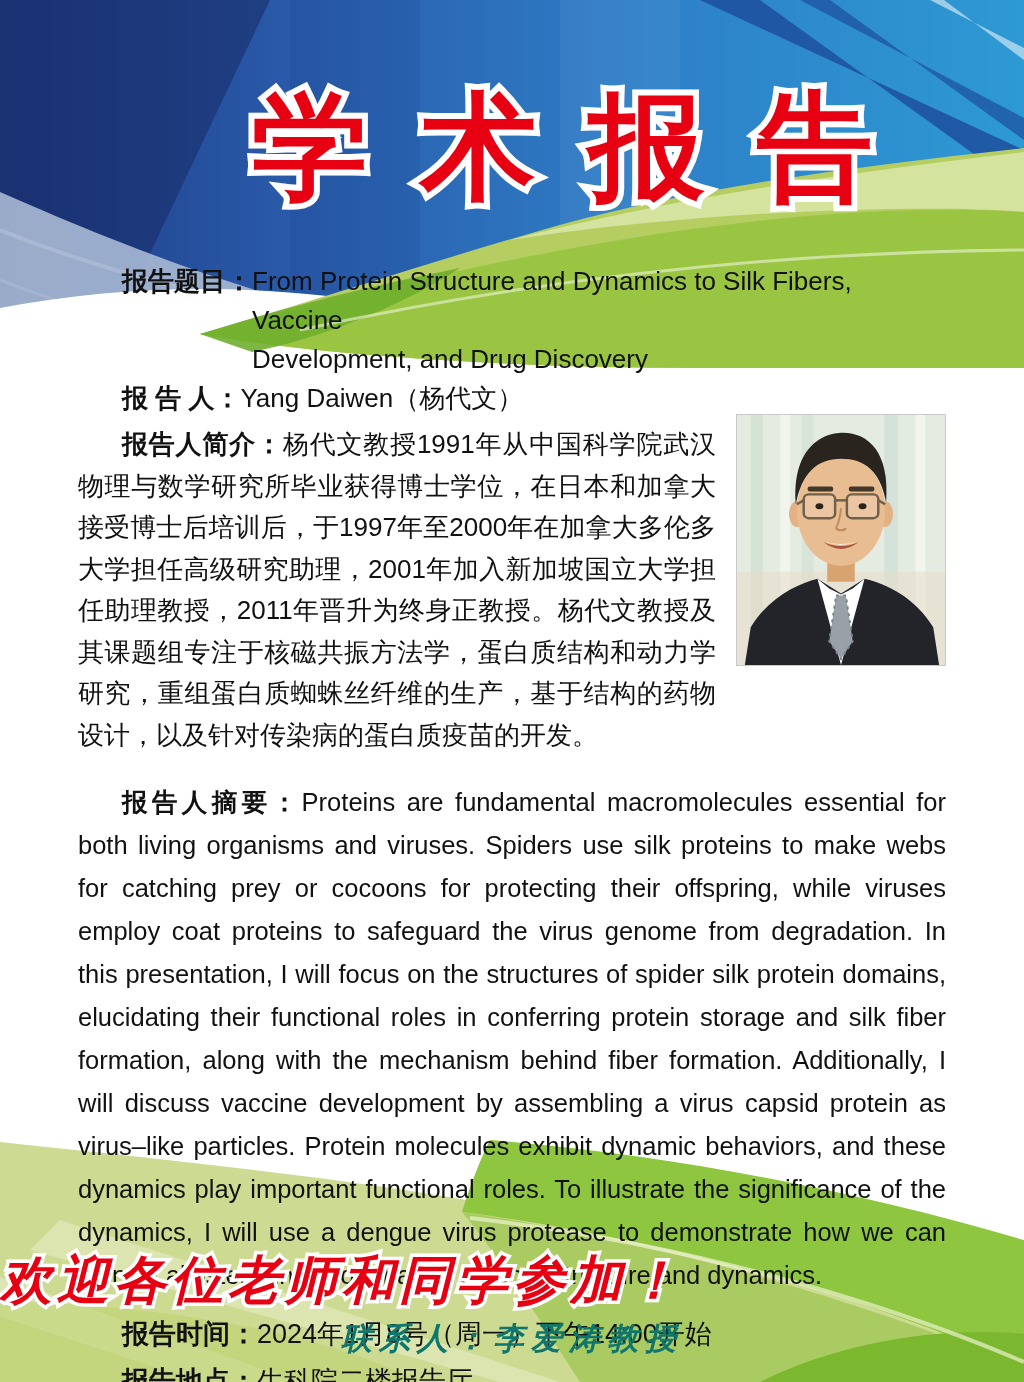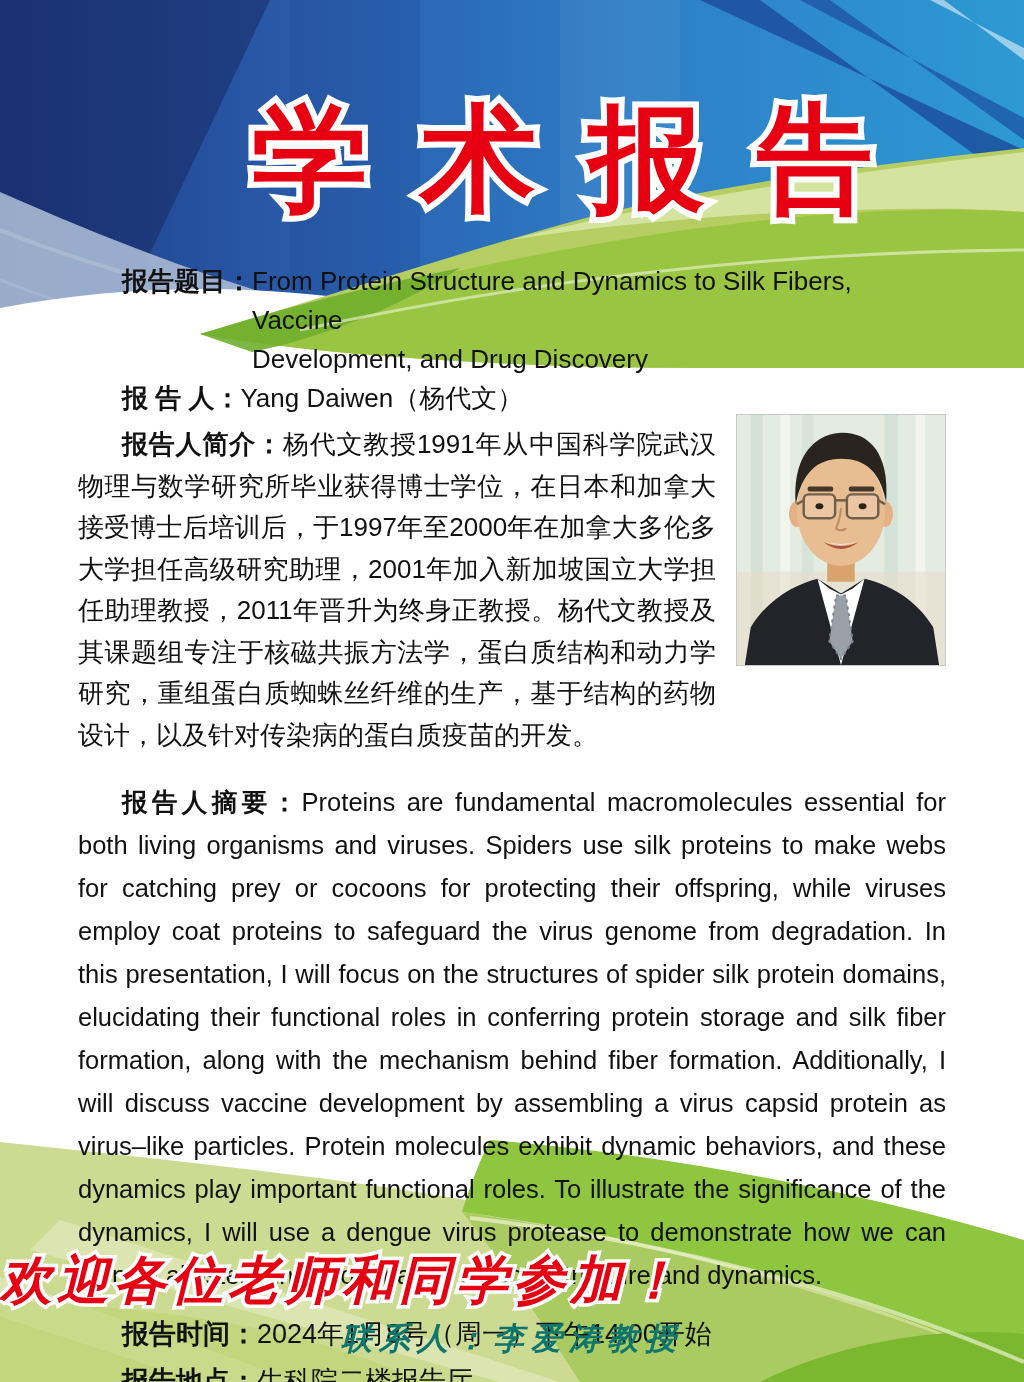--- a/index.html
+++ b/index.html
@@ -15,21 +15,21 @@
   #footer-bg{bottom:0;}
 
   
   .outlined{position:relative;z-index:3;}
   .outlined::before{
     content:attr(data-text);
     position:absolute;left:0;top:0;width:100%;
     color:#fff;-webkit-text-stroke:12px #fff;z-index:-1;
   }
   #main-title{
-    position:absolute;top:90px;left:252px;
+    position:absolute;top:78px;left:252px;
     font-size:116px;line-height:1.2;font-weight:bold;
     letter-spacing:10px;color:#e60012;white-space:nowrap;
   }
 
   
   #content{position:absolute;top:262px;left:78px;width:868px;z-index:2;}
   .row{display:flex;font-size:26px;line-height:39px;}
   .row .label{font-weight:bold;white-space:nowrap;}
   .indent44{padding-left:44px;}
   .para{font-size:26px;line-height:41.5px;text-indent:44px;

